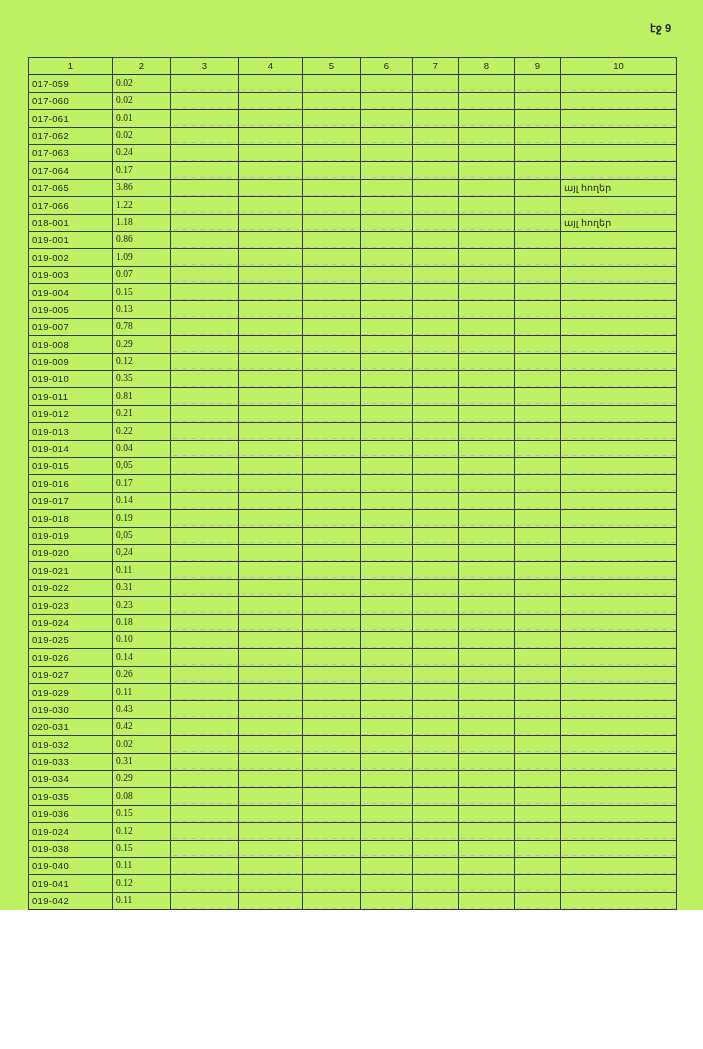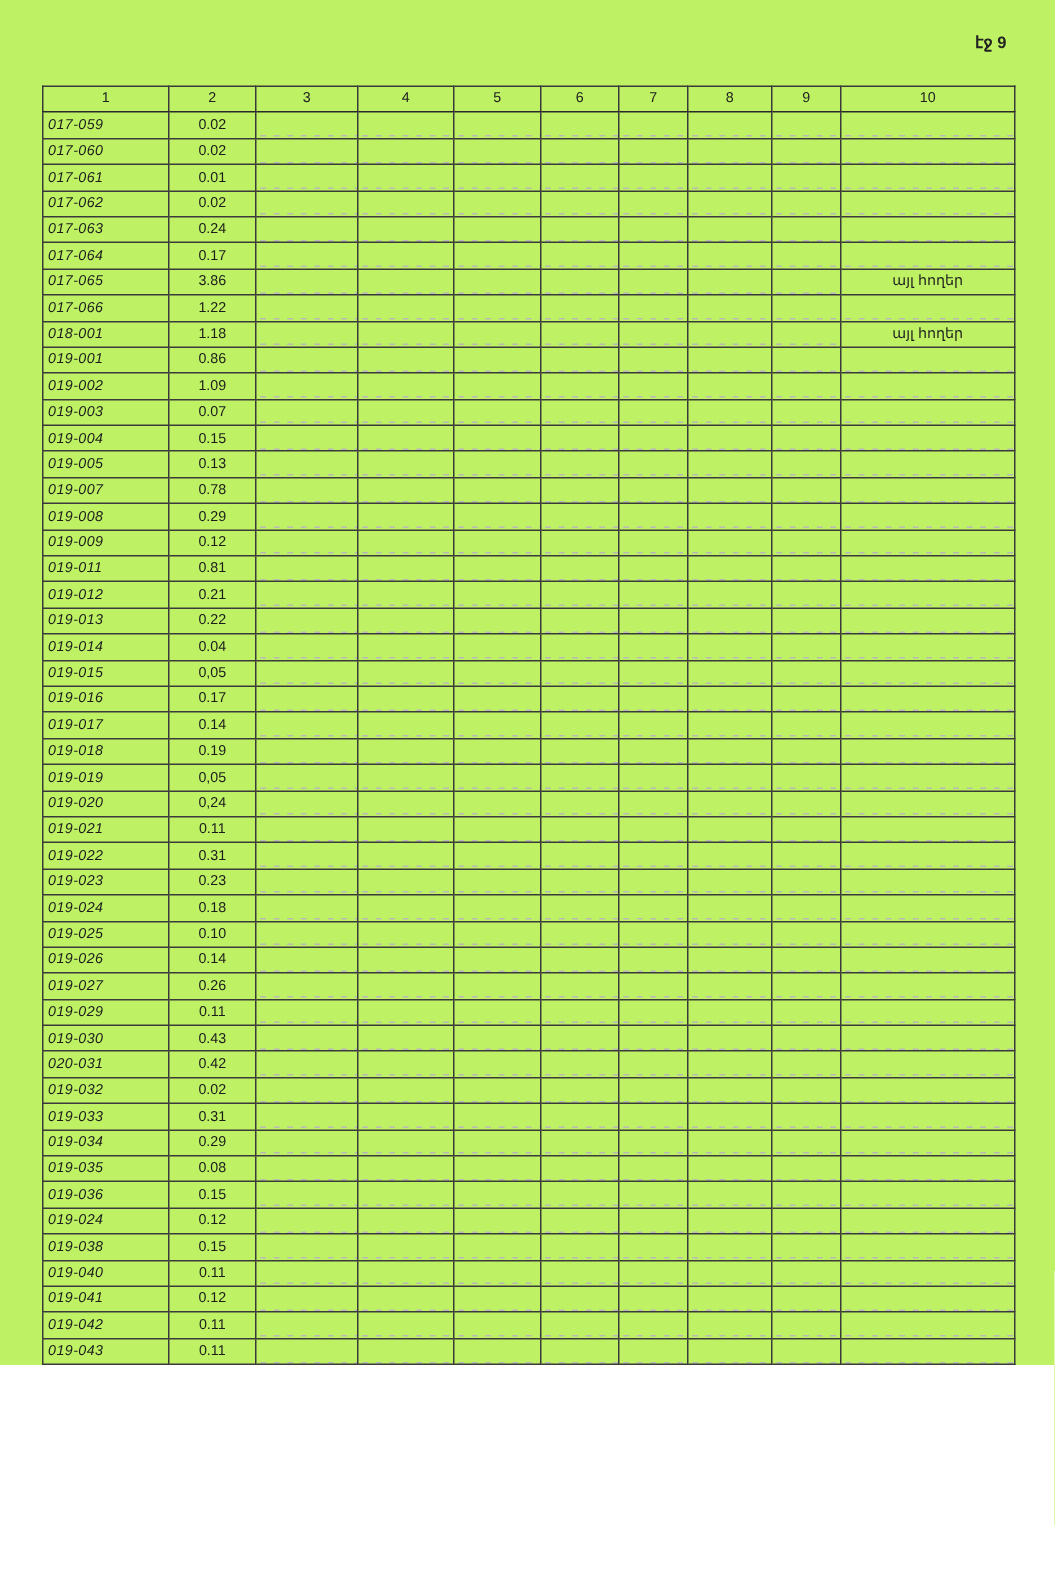--- a/index.html
+++ b/index.html
@@ -44,34 +44,34 @@
   }
   table.data-table th {
     font-weight: normal;
     text-align: center;
     border-bottom: 1.5px solid #2a2a2a;
     color: #222;
   }
   td.cell-code {
     text-align: left;
     letter-spacing: 0.3px;
-    font-style: italic;
   }
   td.cell-value {
-    text-align: center;
+    text-align: left;
+    font-family: Liberation Serif, serif;
   }
   td.cell-empty {
     
     background-image: linear-gradient(to right, #b9b9b9 40%, transparent 40%);
     background-size: 9px 1px;
     background-repeat: repeat-x;
     background-position: 2px 96%;
   }
   td.cell-note {
-    text-align: center;
+    text-align: left;
     font-size: 9.5px;
   }
 </style>
 </head>
 <body>
 
 <div class="page">
 
   <div class="corner-label">էջ 9</div>
 
@@ -301,20 +301,32 @@
           <td class="cell-empty"></td>
           <td class="cell-empty"></td>
           <td class="cell-empty"></td>
           <td class="cell-empty"></td>
           <td class="cell-empty"></td>
           <td class="cell-empty"></td>
           <td class="cell-empty"></td>
           <td class="cell-empty"></td>
         </tr>
         <tr>
+          <td class="cell-code">019-010</td>
+          <td class="cell-value">0.35</td>
+          <td class="cell-empty"></td>
+          <td class="cell-empty"></td>
+          <td class="cell-empty"></td>
+          <td class="cell-empty"></td>
+          <td class="cell-empty"></td>
+          <td class="cell-empty"></td>
+          <td class="cell-empty"></td>
+          <td class="cell-empty"></td>
+        </tr>
+        <tr>
           <td class="cell-code">019-011</td>
           <td class="cell-value">0.81</td>
           <td class="cell-empty"></td>
           <td class="cell-empty"></td>
           <td class="cell-empty"></td>
           <td class="cell-empty"></td>
           <td class="cell-empty"></td>
           <td class="cell-empty"></td>
           <td class="cell-empty"></td>
           <td class="cell-empty"></td>

